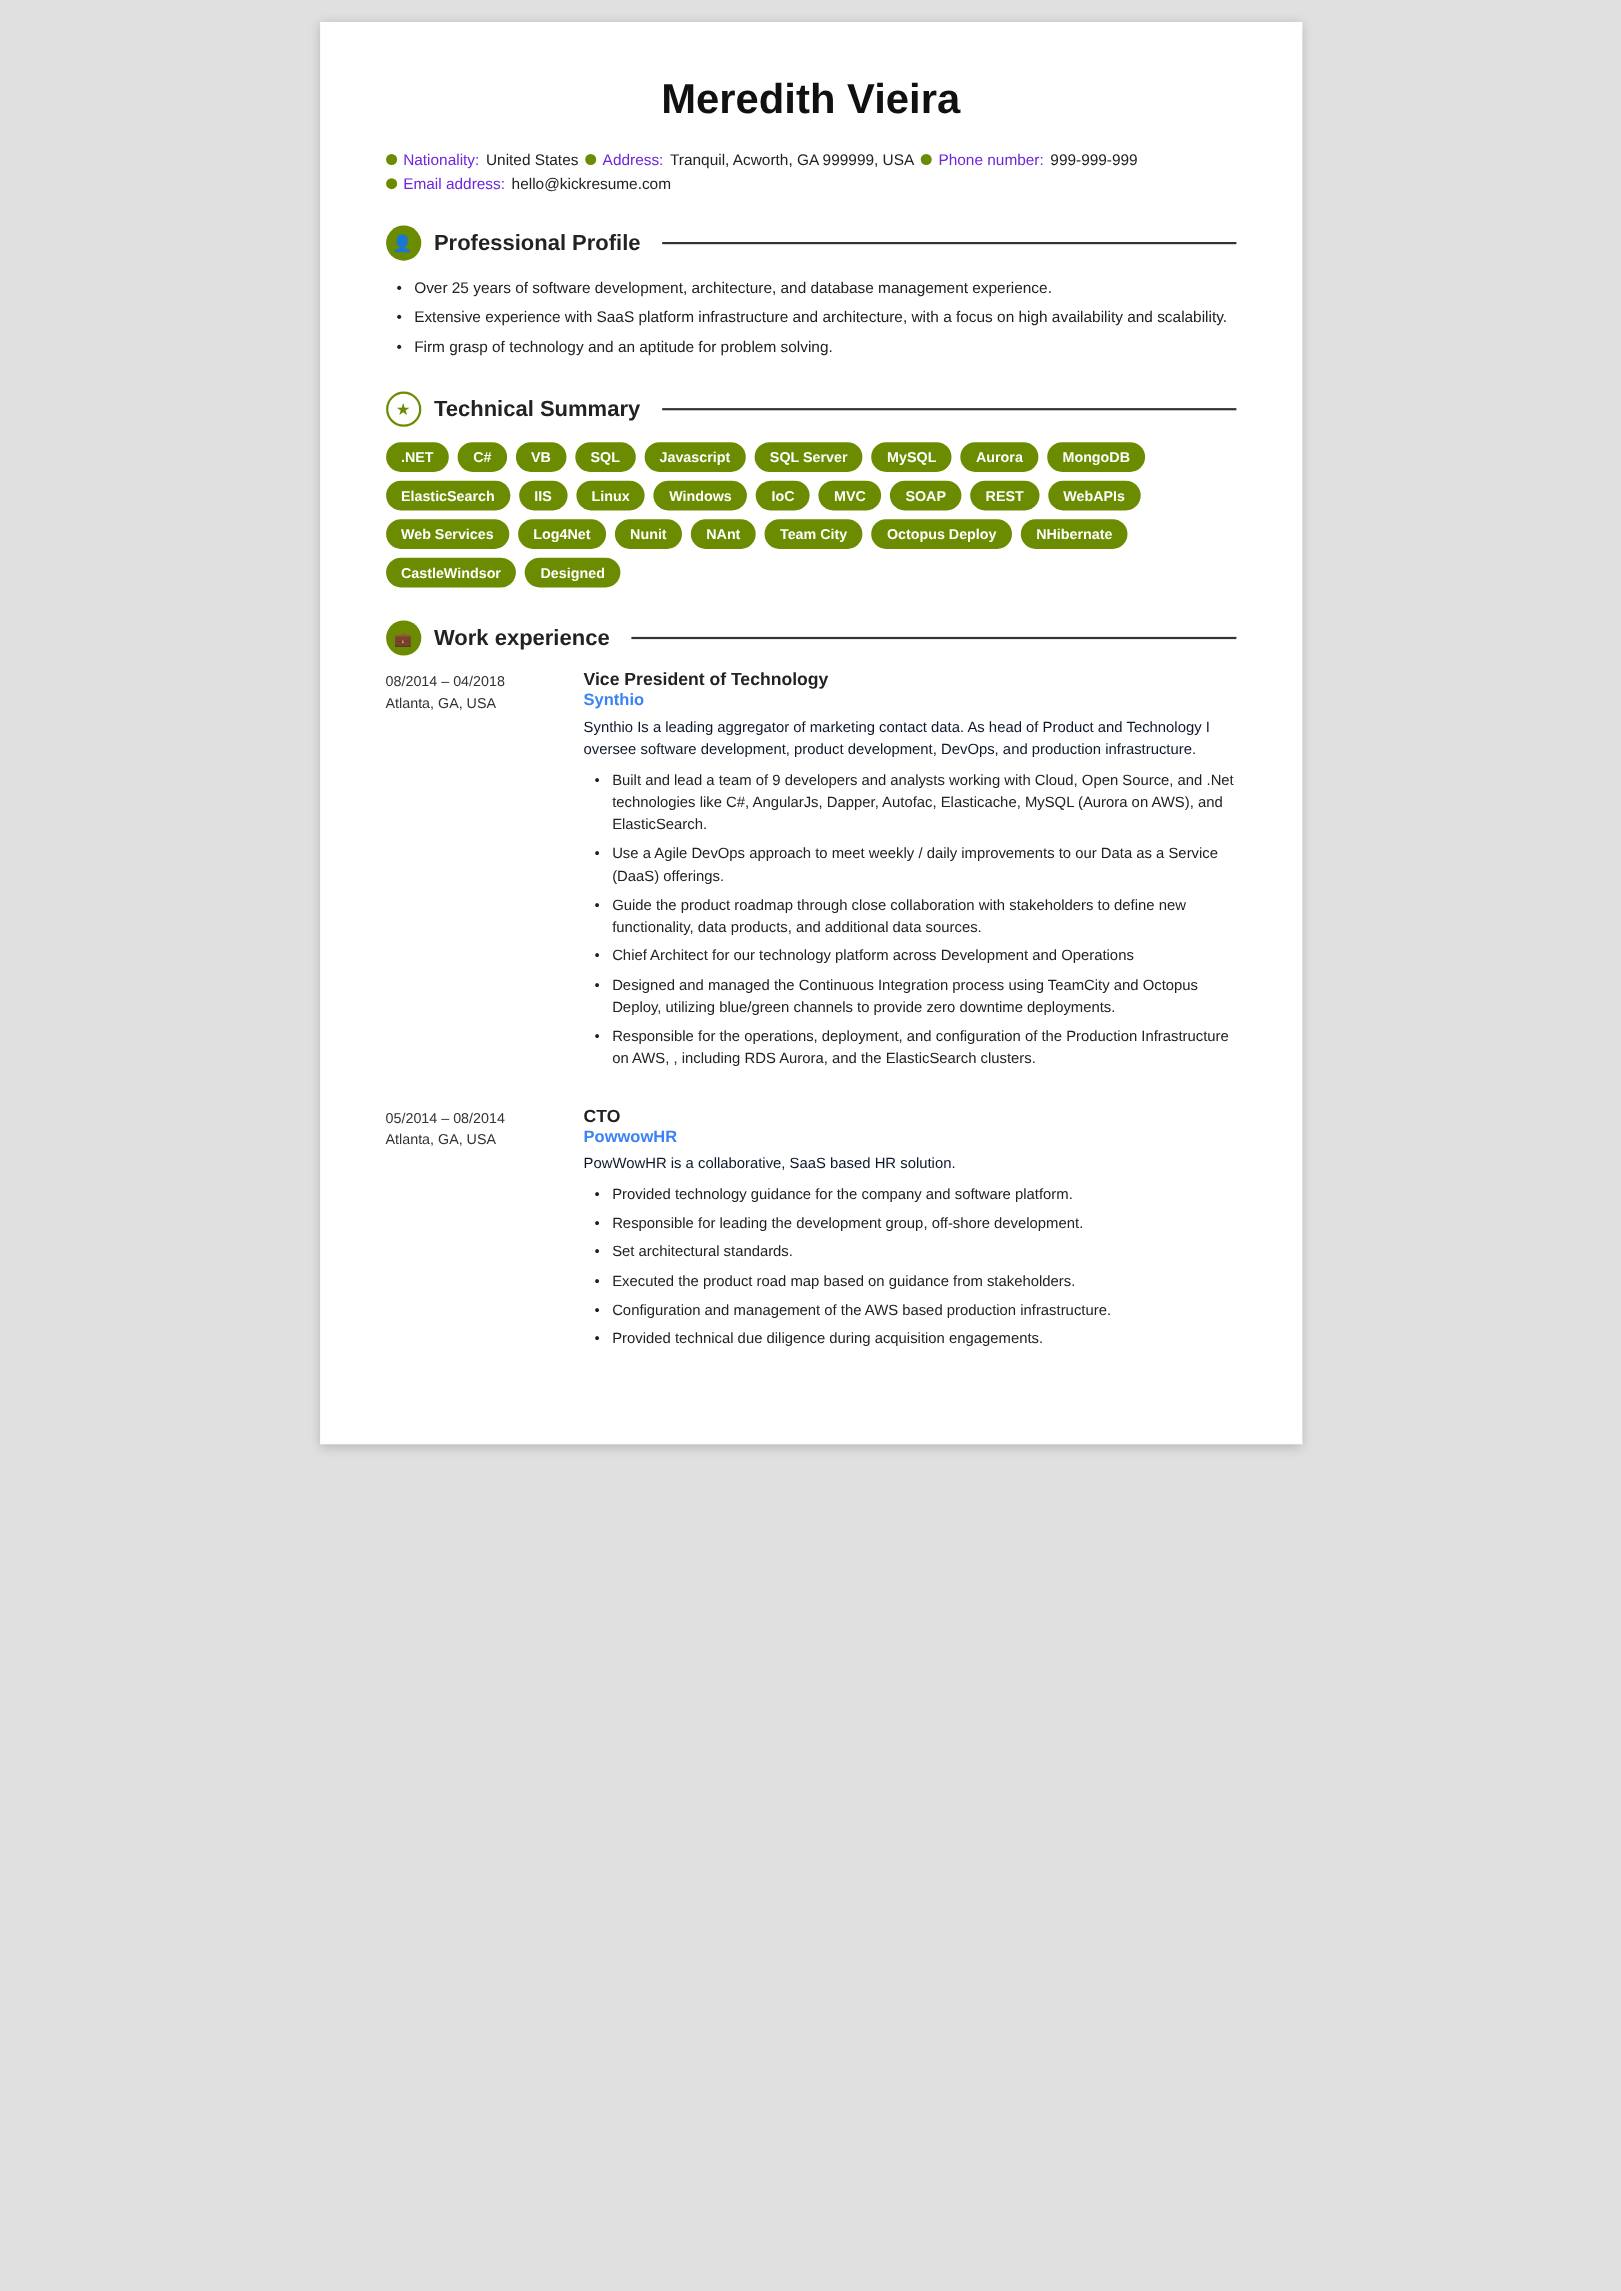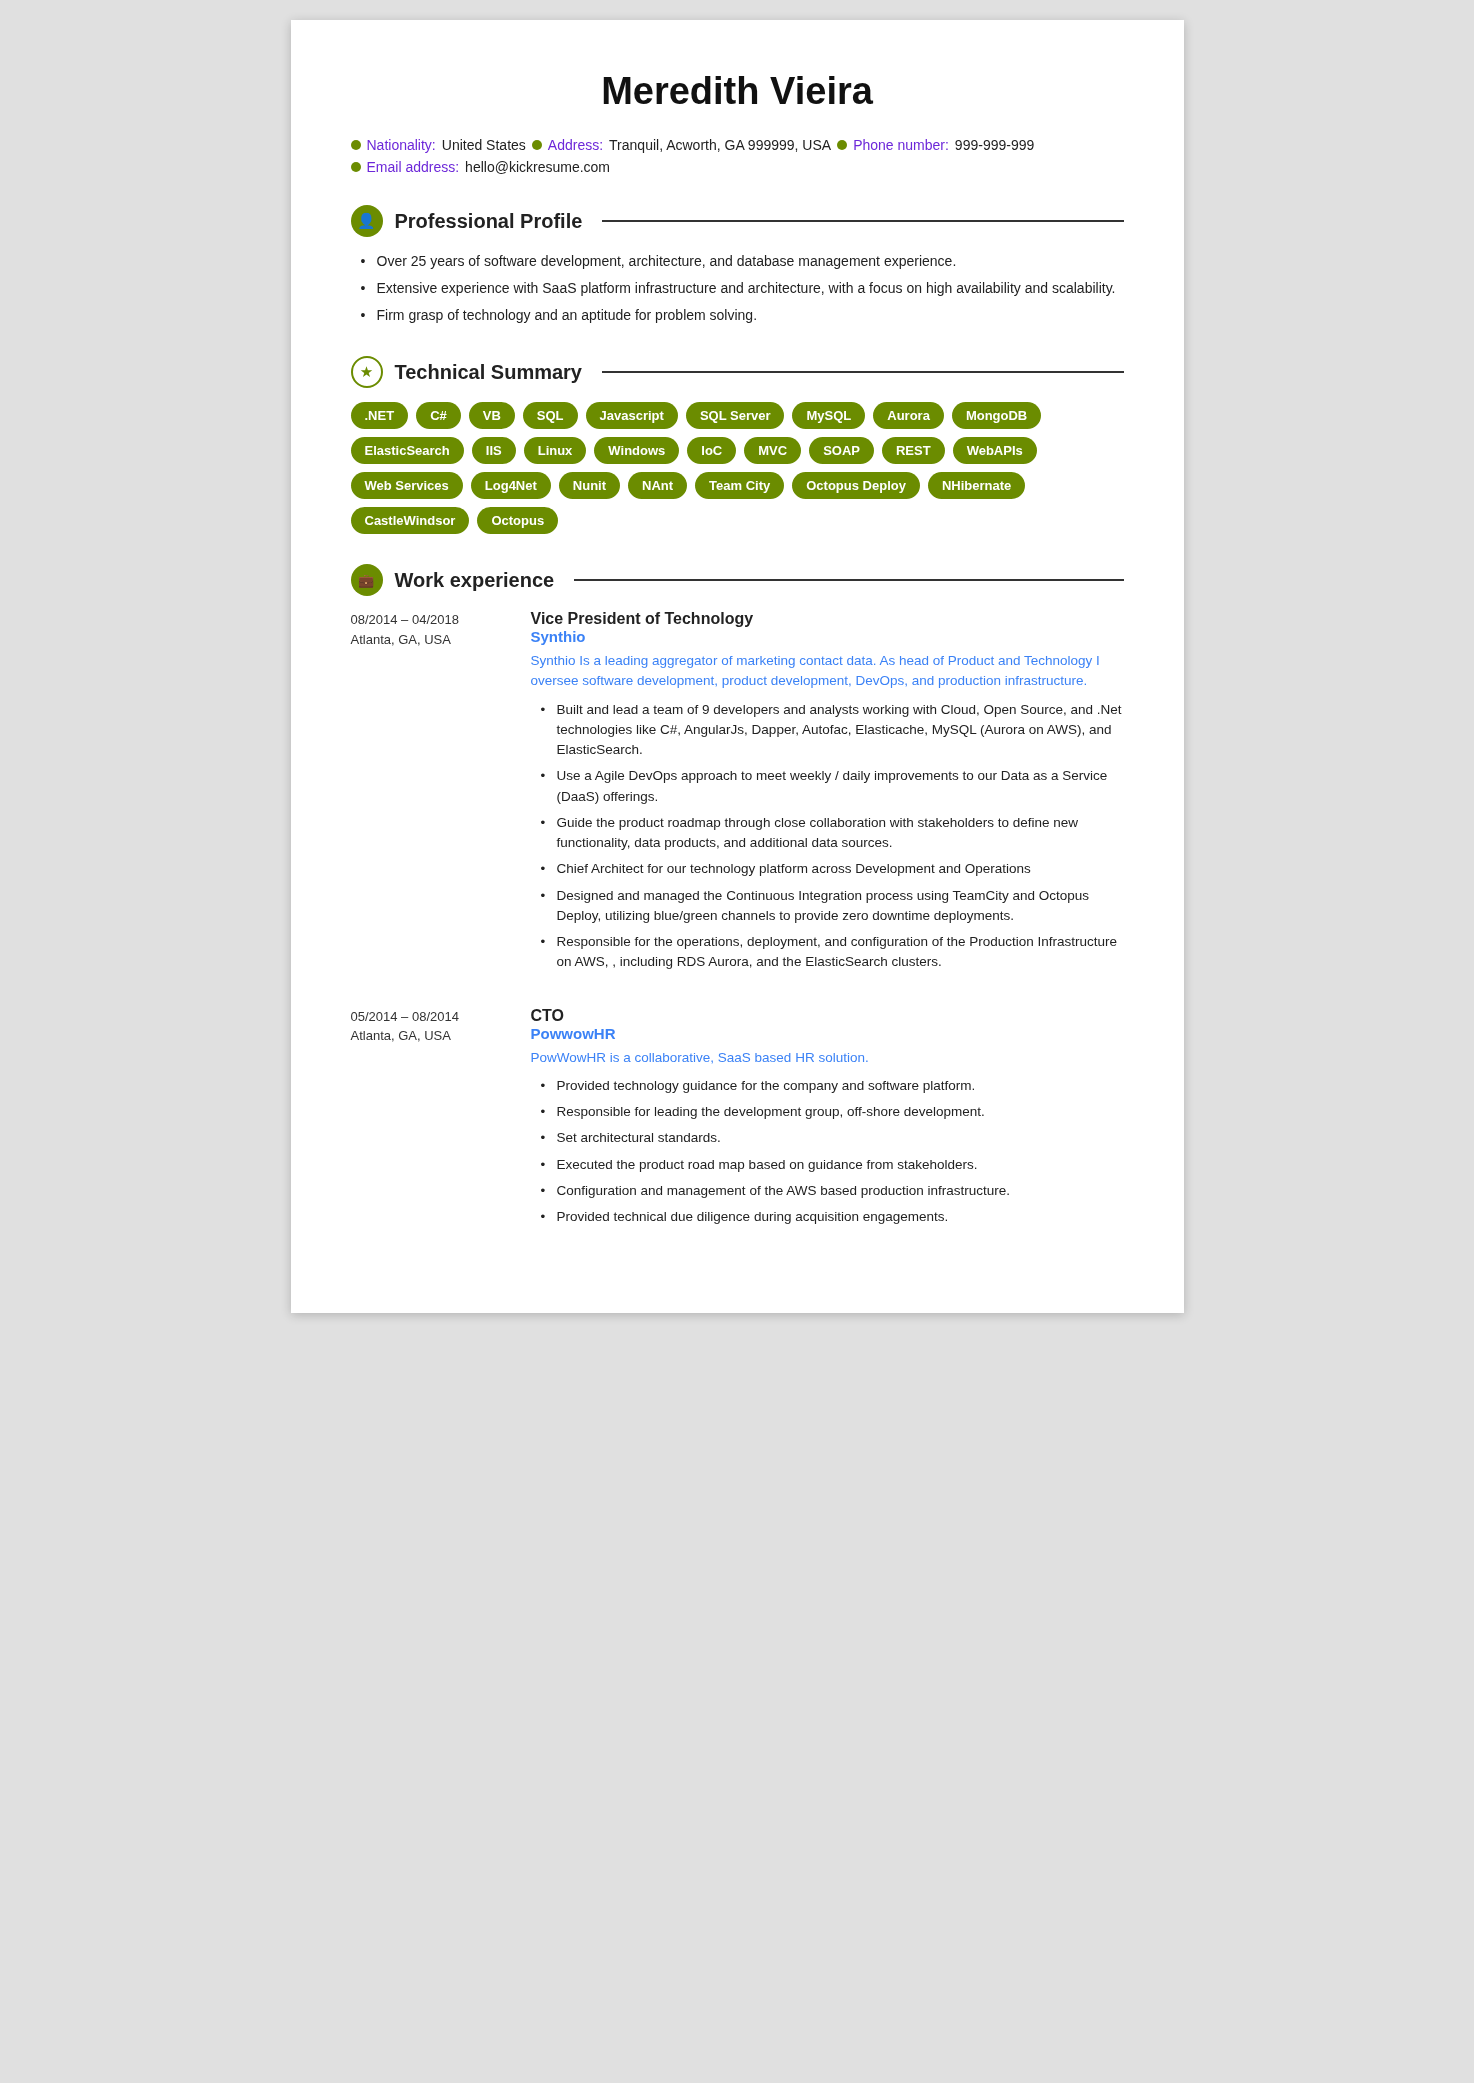--- a/index.html
+++ b/index.html
@@ -137,21 +137,21 @@
       color: #222;
     }
     .work-company {
       font-size: 15px;
       font-weight: bold;
       color: #3b82f6;
       margin-bottom: 6px;
     }
     .work-desc {
       font-size: 13.5px;
-      color: #3b82f6;
+      color: #0f172a;
       line-height: 1.5;
       margin-bottom: 8px;
     }
     .work-bullets {
       list-style: none;
       padding-left: 10px;
     }
     .work-bullets li {
       position: relative;
       padding-left: 16px;
@@ -232,21 +232,21 @@
         <span class="tag">REST</span>
         <span class="tag">WebAPIs</span>
         <span class="tag">Web Services</span>
         <span class="tag">Log4Net</span>
         <span class="tag">Nunit</span>
         <span class="tag">NAnt</span>
         <span class="tag">Team City</span>
         <span class="tag">Octopus Deploy</span>
         <span class="tag">NHibernate</span>
         <span class="tag">CastleWindsor</span>
-        <span class="tag">Octopus</span>
+        <span class="tag">Designed</span>
       </div>
   </div>
 
   <div class="section">
     <div class="section-header">
       <div class="section-icon" style="font-size:13px;">💼</div>
       <span class="section-title">Work experience</span>
       <div class="section-line"></div>
     </div>
 

